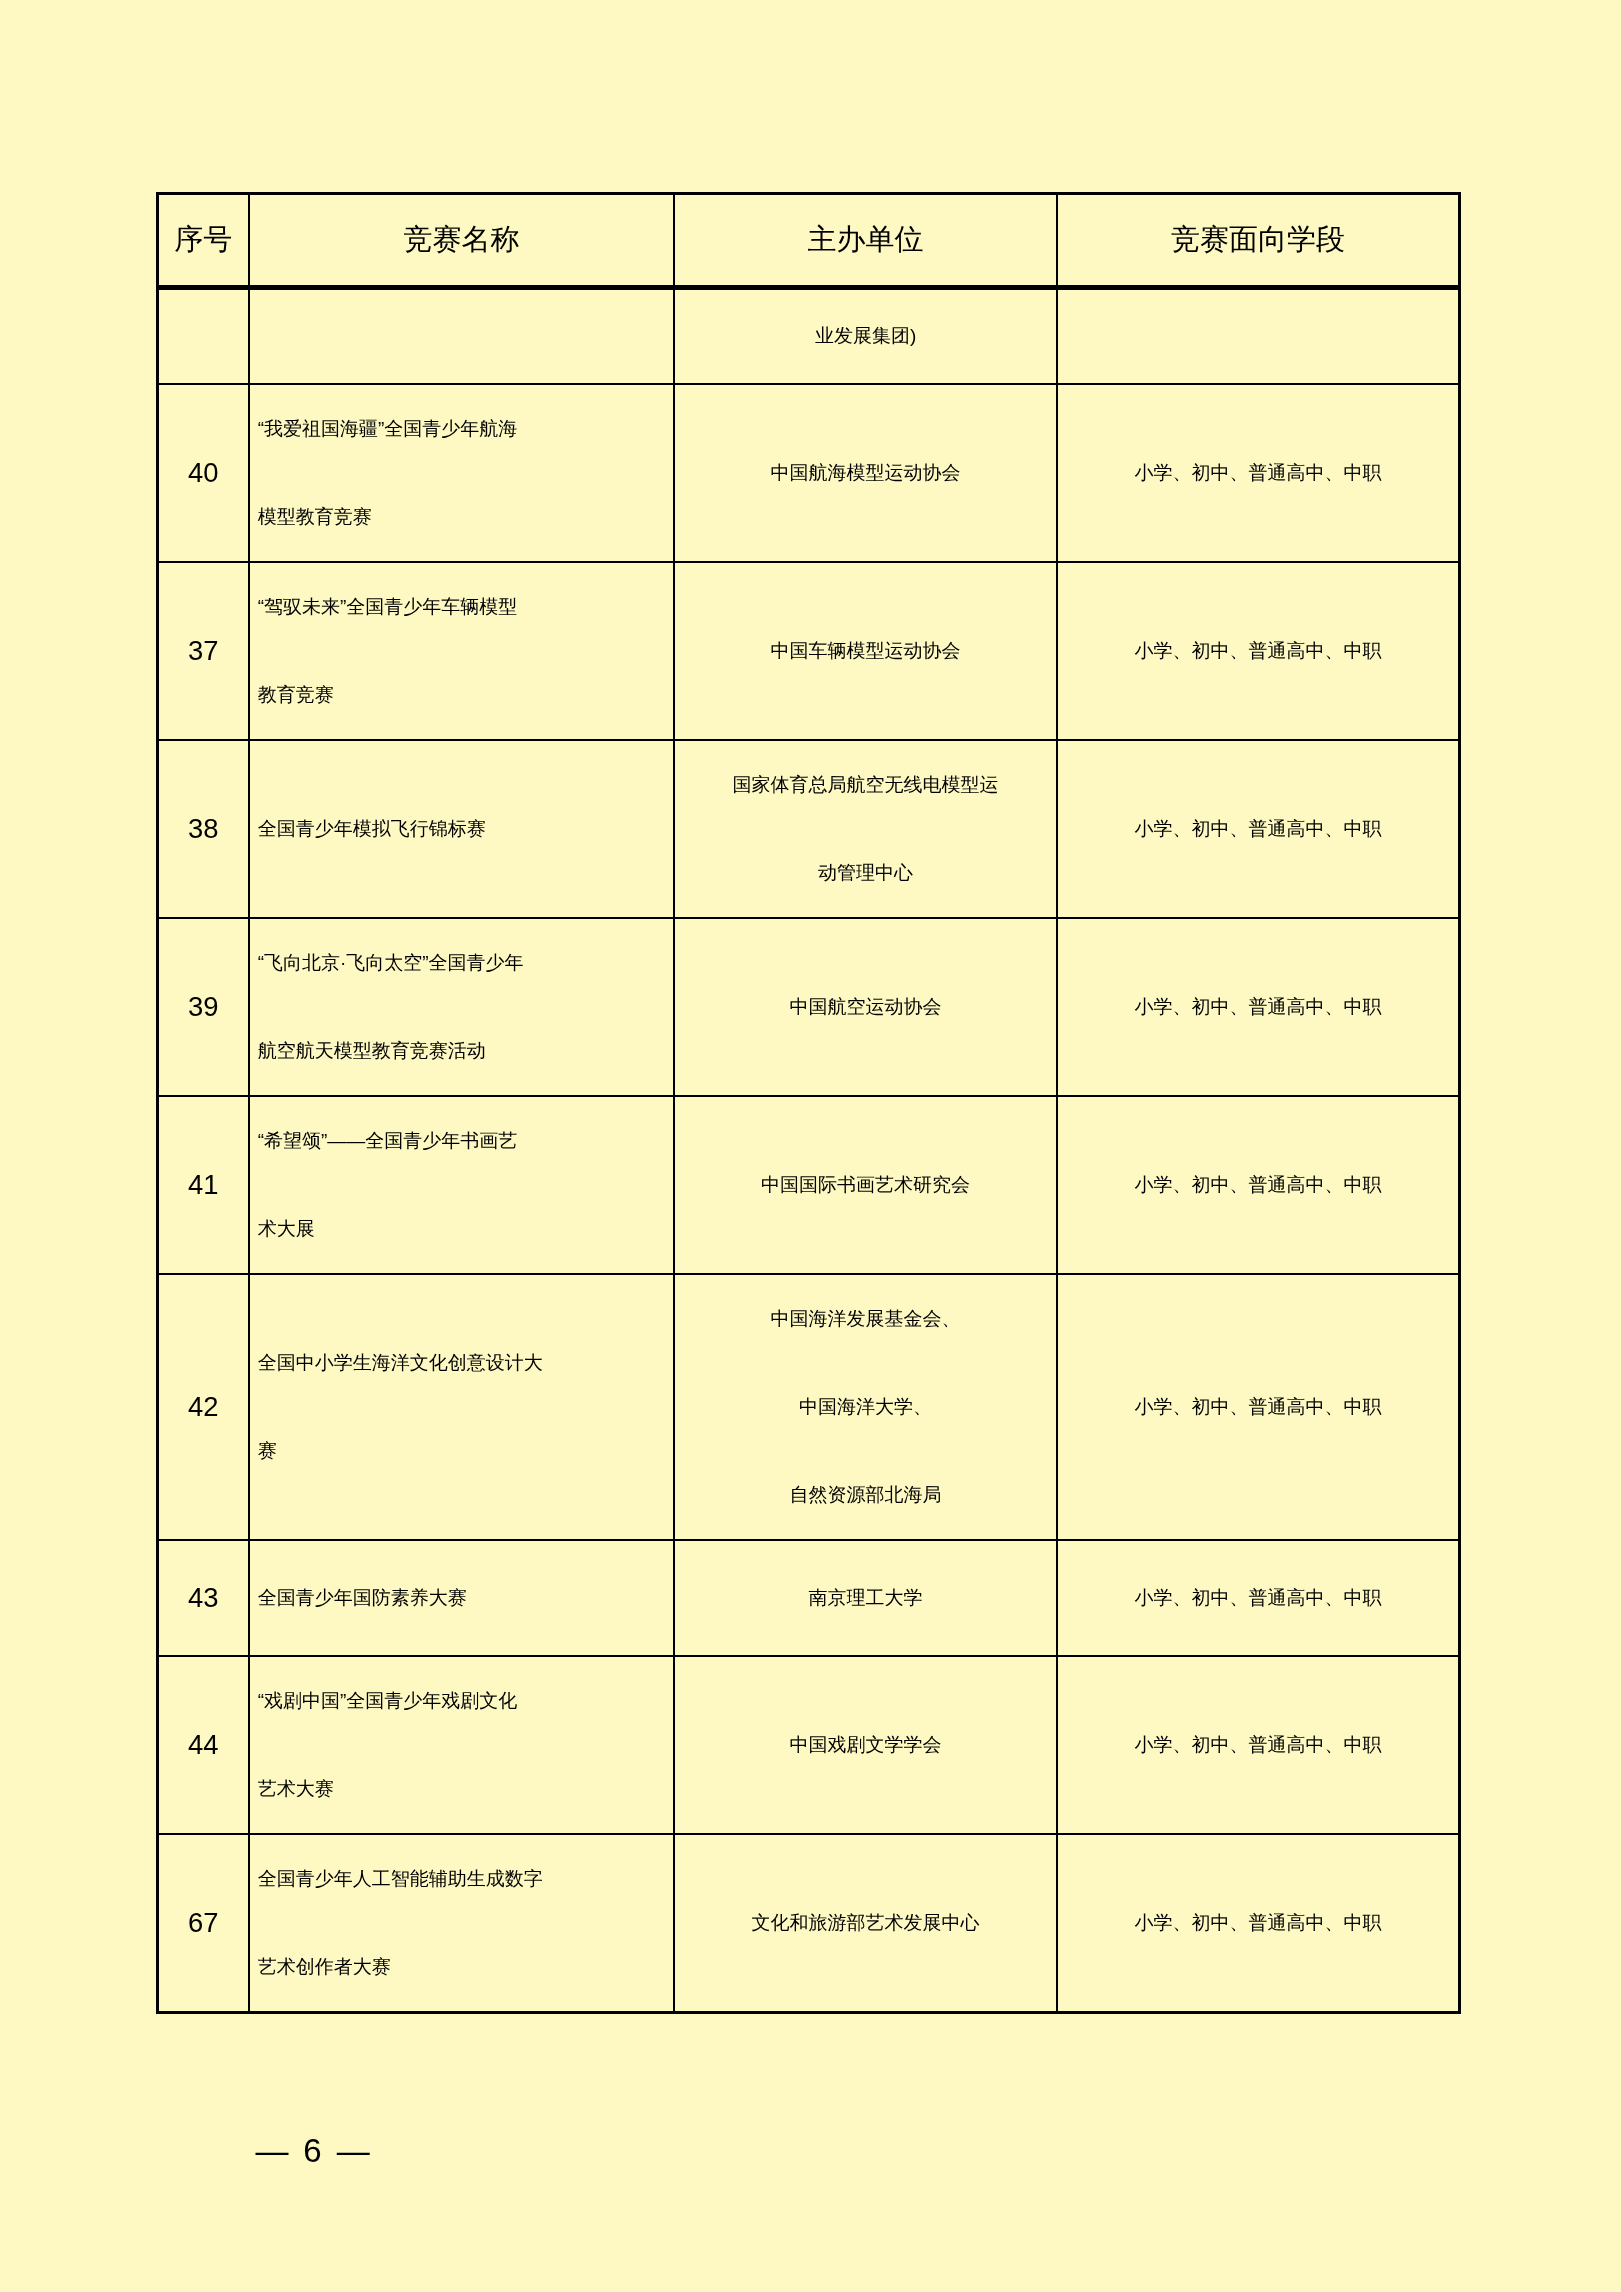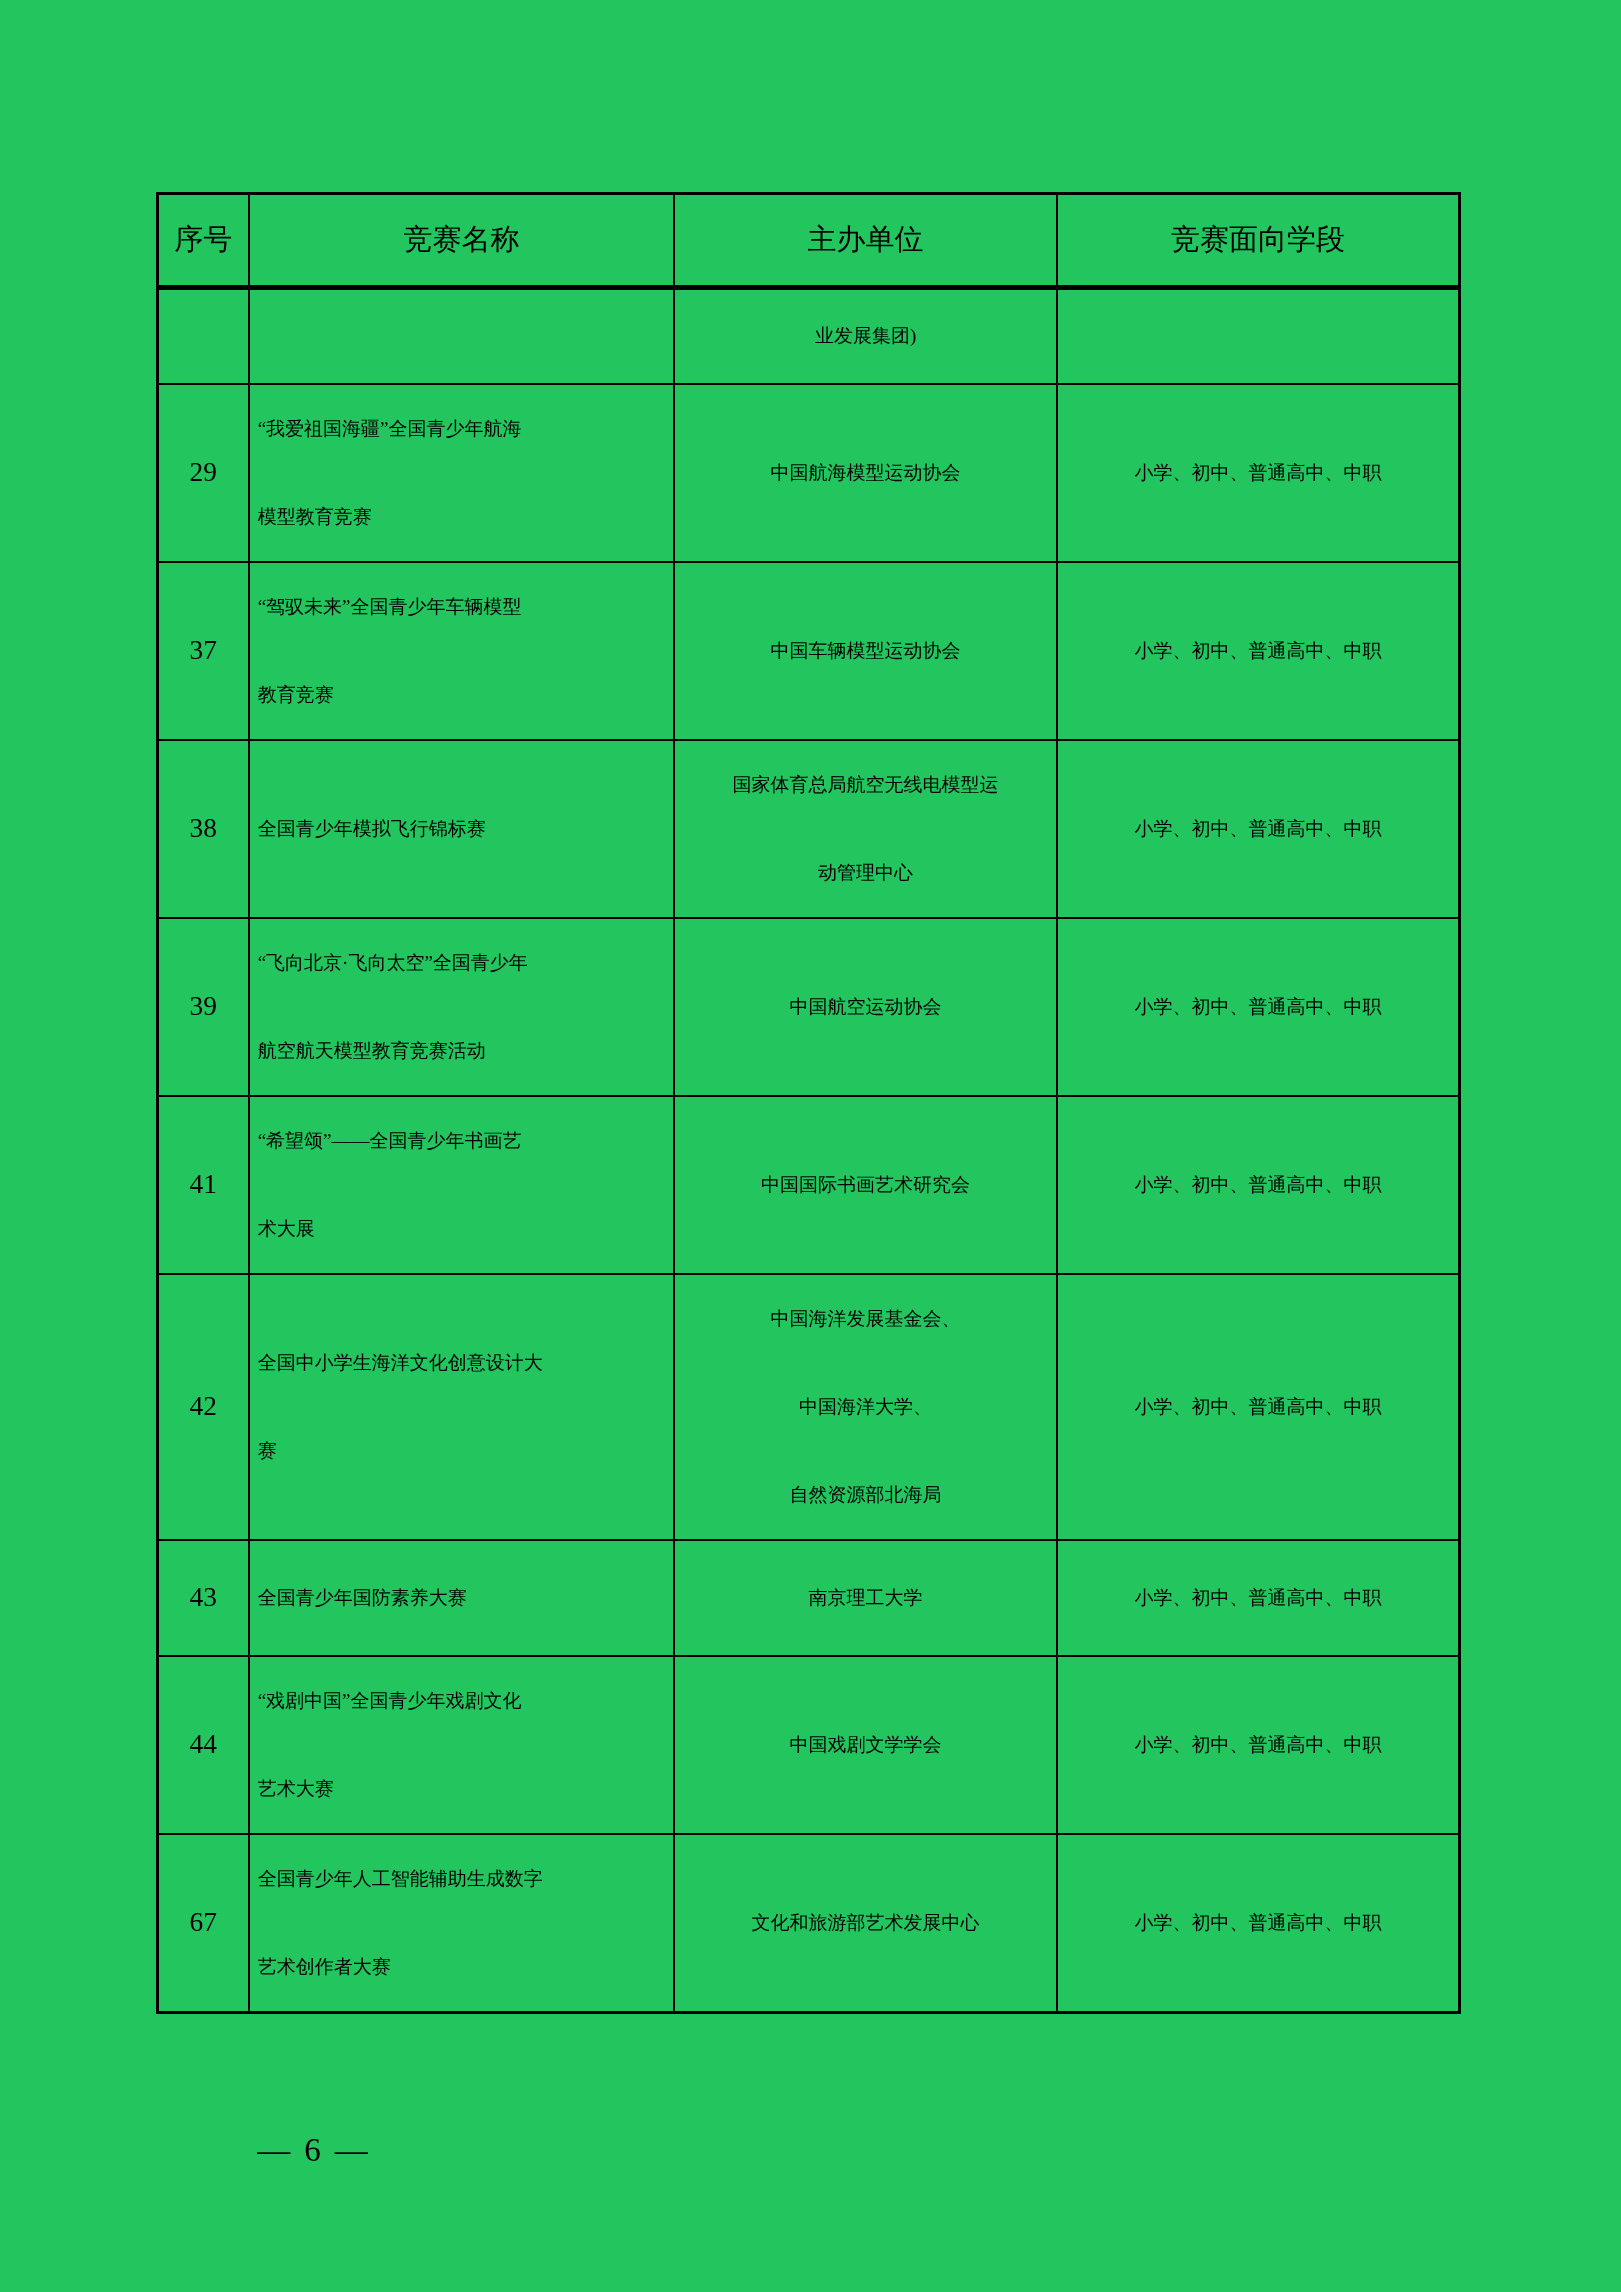--- a/index.html
+++ b/index.html
@@ -4,22 +4,22 @@
 <style>
   html, body {
     margin: 0;
     padding: 0;
     background: #ffffff;
   }
   .sheet {
     position: relative;
     width: 1621px;
     height: 2293px;
-    background: #22c55e;
-    font-family: Liberation Serif, serif;
+    background: #fef9c3;
+    font-family: Liberation Sans, sans-serif;
     color: #000000;
     overflow: hidden;
   }
   table.doc-table {
     position: absolute;
     left: 156px;
     top: 192px;
     width: 1305px;
     border-collapse: collapse;
     table-layout: fixed;
@@ -104,21 +104,21 @@
       <tr class="h98">
         <td class="no"></td>
         <td class="name"></td>
         <td class="org">
           <div class="ln">业发展集团)</div>
         </td>
         <td class="stage"></td>
       </tr>
 
       <tr class="h177">
-        <td class="no">29</td>
+        <td class="no">40</td>
         <td class="name">
           <div class="ln">“我爱祖国海疆”全国青少年航海</div>
           <div class="ln">模型教育竞赛</div>
         </td>
         <td class="org">
           <div class="ln">中国航海模型运动协会</div>
         </td>
         <td class="stage">
           <div class="ln">小学、初中、普通高中、中职</div>
         </td>

